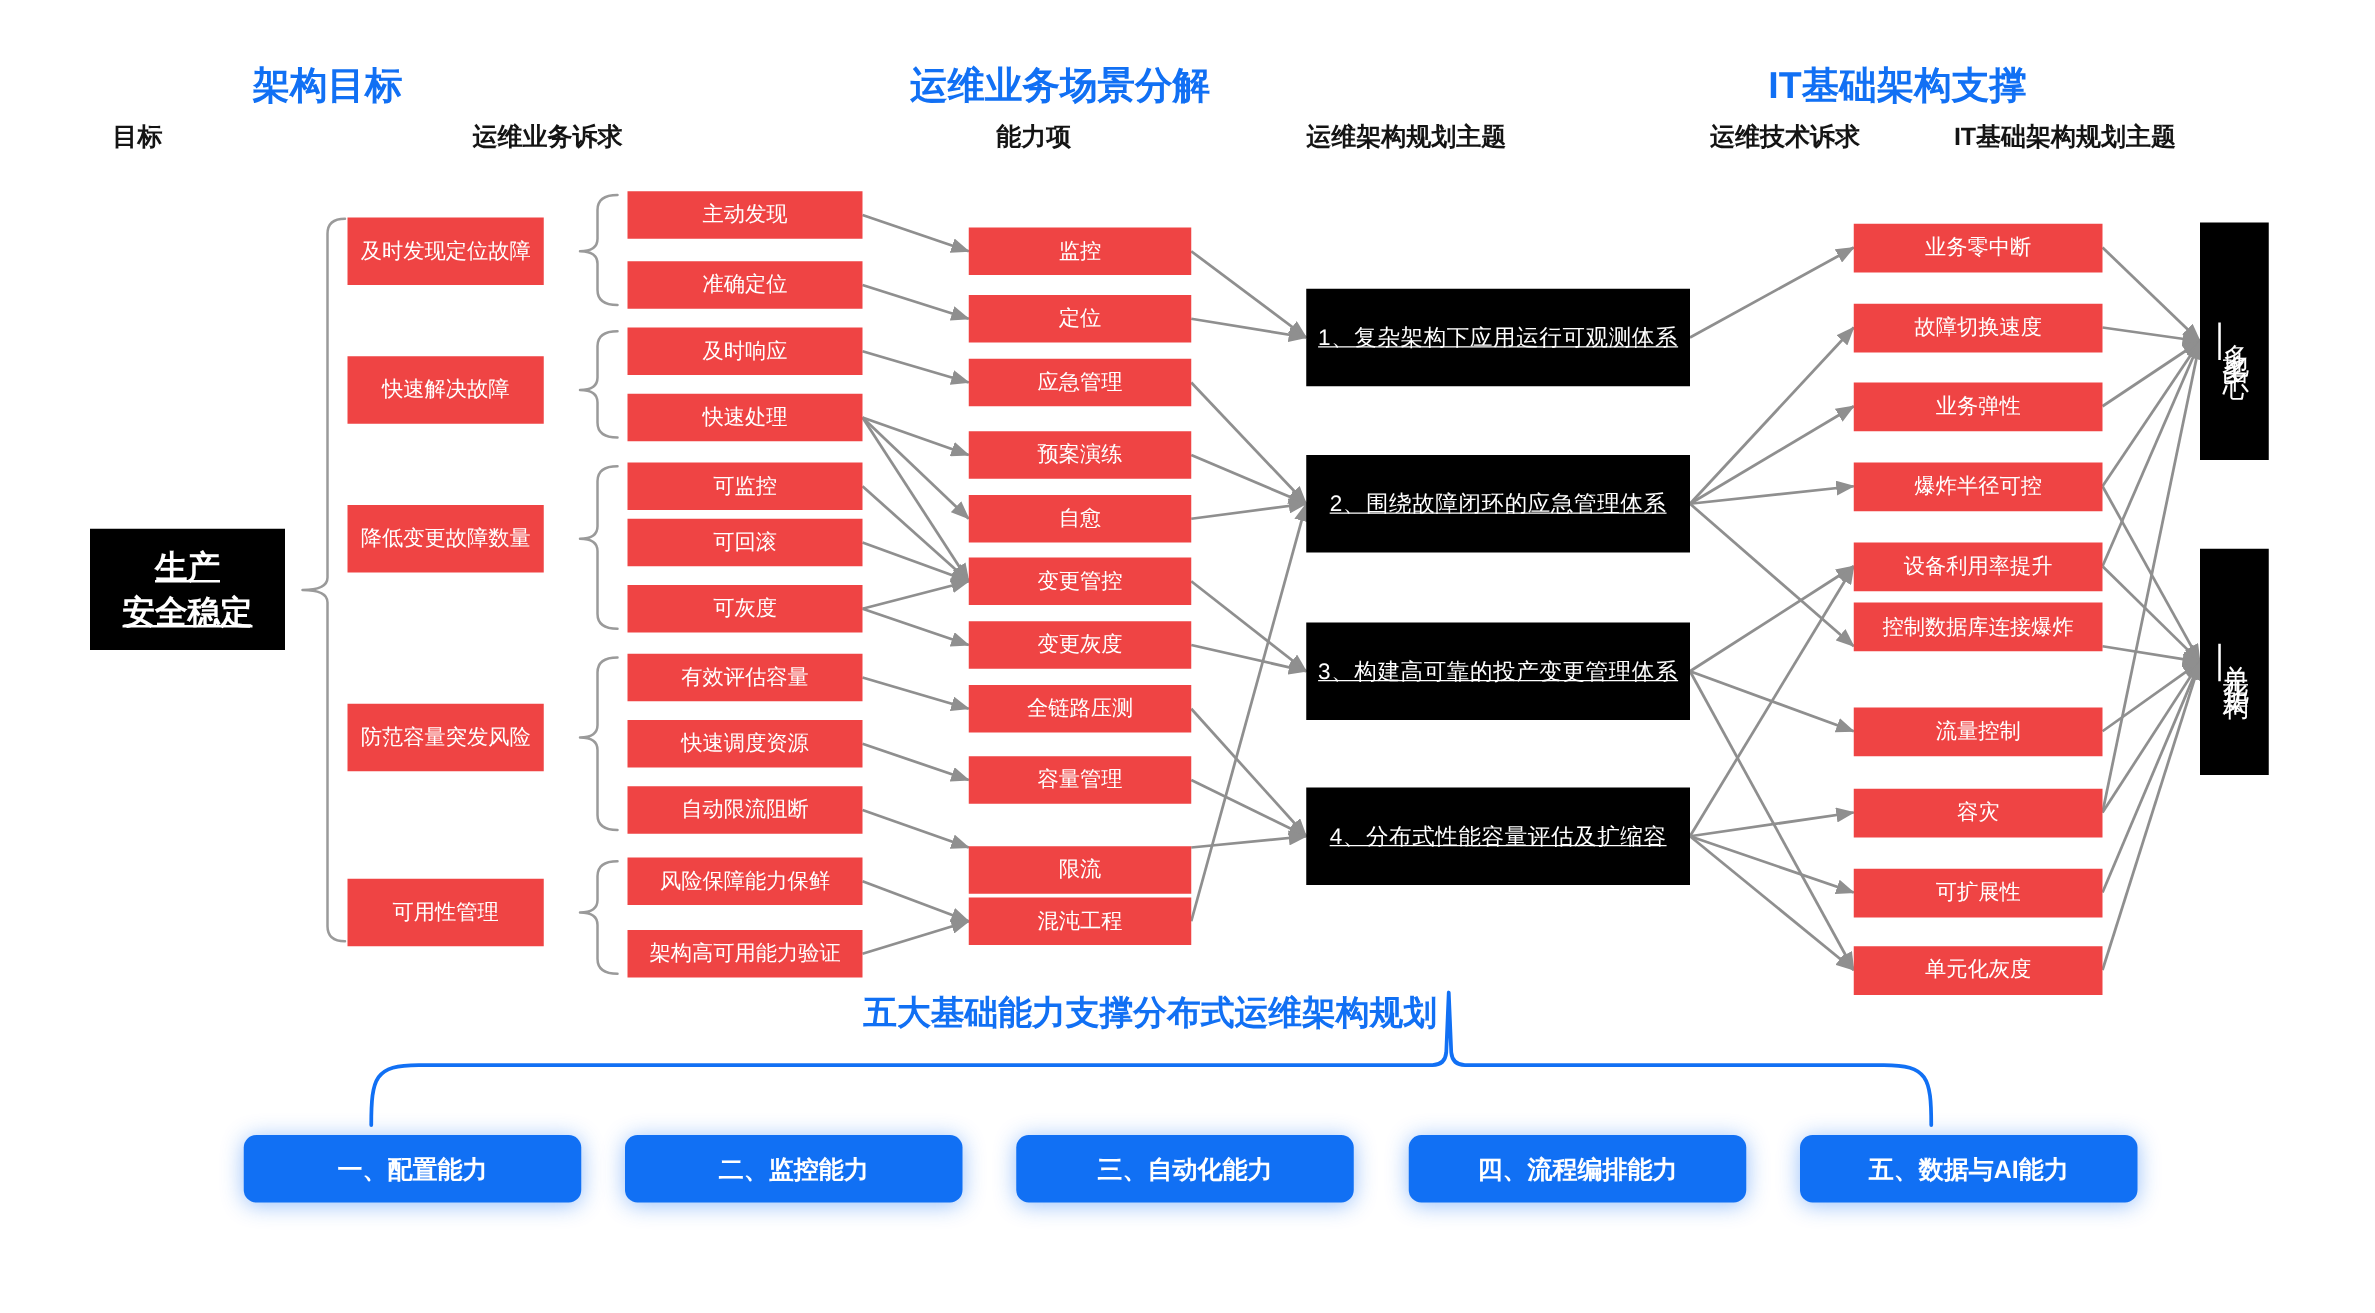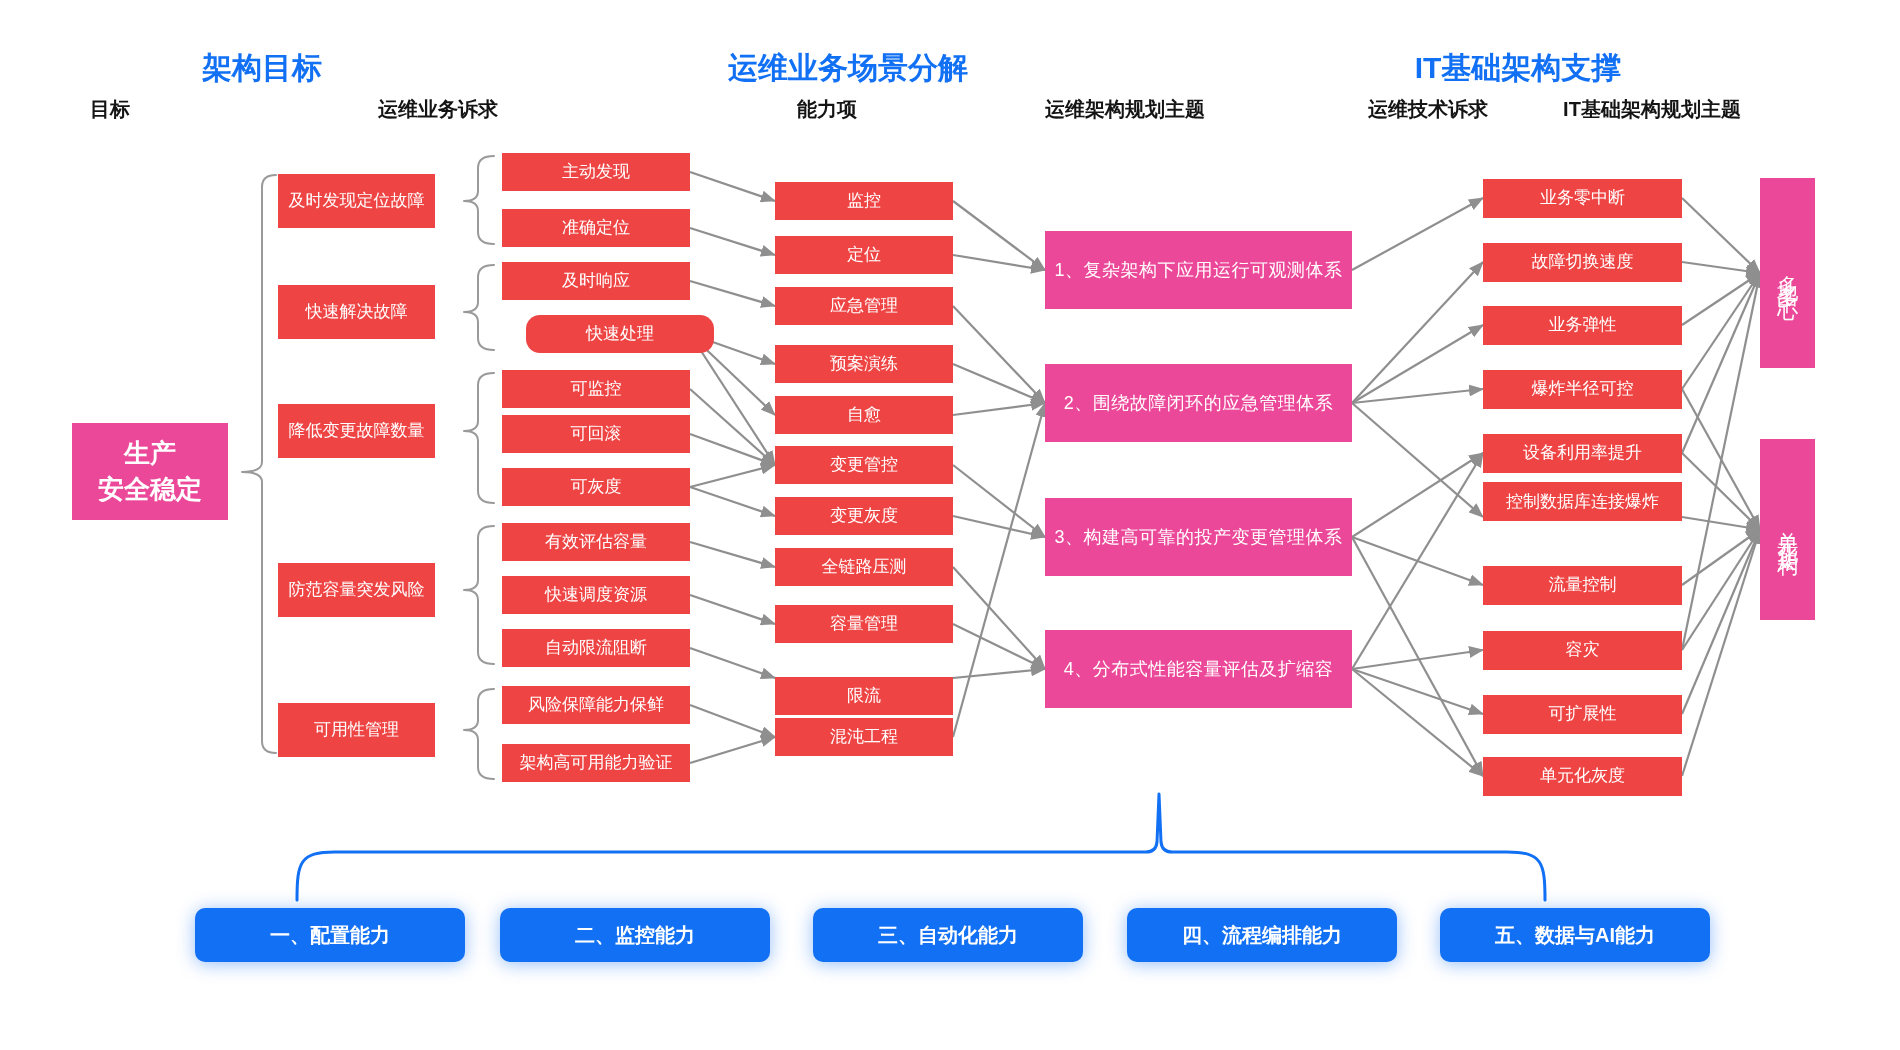--- a/index.html
+++ b/index.html
@@ -6,21 +6,21 @@
   #stage{
     position:relative;width:1900px;height:1050px;background:#ffffff;overflow:hidden;
     font-family:"Liberation Sans","DejaVu Sans",sans-serif;
   }
   #edges{position:absolute;left:0;top:0;z-index:1;}
   .box{
     position:absolute;display:flex;align-items:center;justify-content:center;
     box-sizing:border-box;text-align:center;z-index:2;white-space:nowrap;line-height:1.25;
   }
   .gray{background:#ef4444;color:#ffffff;font-size:17px;}
-  .blue{background:#ec4899;color:#ffffff;}
+  .blue{background:#000000;color:#ffffff;text-decoration:underline;}
   .theme{font-size:18px;letter-spacing:.5px;}
   .vert{writing-mode:vertical-rl;letter-spacing:6px;font-size:21px;}
   .root{font-size:26px;font-weight:bold;line-height:1.35;flex-direction:column;}
   .blue-header{
     position:absolute;transform:translateX(-50%);color:#1170f4;font-weight:bold;
     font-size:30px;white-space:nowrap;z-index:2;
   }
   .col-label{
     position:absolute;transform:translateX(-50%);color:#141414;font-weight:bold;
     font-size:20px;white-space:nowrap;z-index:2;
@@ -128,21 +128,21 @@
 
   <div id="gen">
       <div class="box gray" style="left: 278px; top: 174px; width: 157px; height: 54px;">及时发现定位故障</div>
       <div class="box gray" style="left: 278px; top: 285px; width: 157px; height: 54px;">快速解决故障</div>
       <div class="box gray" style="left: 278px; top: 404px; width: 157px; height: 54px;">降低变更故障数量</div>
       <div class="box gray" style="left: 278px; top: 563px; width: 157px; height: 54px;">防范容量突发风险</div>
       <div class="box gray" style="left: 278px; top: 703px; width: 157px; height: 54px;">可用性管理</div>
       <div class="box gray" style="left: 502px; top: 153px; width: 188px; height: 38px;">主动发现</div>
       <div class="box gray" style="left: 502px; top: 209px; width: 188px; height: 38px;">准确定位</div>
       <div class="box gray" style="left: 502px; top: 262px; width: 188px; height: 38px;">及时响应</div>
-      <div class="box gray" style="left: 526px; top: 315px; width: 188px; height: 38px; border-radius: 14px;">快速处理</div>
+      <div class="box gray" style="left: 502px; top: 315px; width: 188px; height: 38px;">快速处理</div>
       <div class="box gray" style="left: 502px; top: 370px; width: 188px; height: 38px;">可监控</div>
       <div class="box gray" style="left: 502px; top: 415px; width: 188px; height: 38px;">可回滚</div>
       <div class="box gray" style="left: 502px; top: 468px; width: 188px; height: 38px;">可灰度</div>
       <div class="box gray" style="left: 502px; top: 523px; width: 188px; height: 38px;">有效评估容量</div>
       <div class="box gray" style="left: 502px; top: 576px; width: 188px; height: 38px;">快速调度资源</div>
       <div class="box gray" style="left: 502px; top: 629px; width: 188px; height: 38px;">自动限流阻断</div>
       <div class="box gray" style="left: 502px; top: 686px; width: 188px; height: 38px;">风险保障能力保鲜</div>
       <div class="box gray" style="left: 502px; top: 744px; width: 188px; height: 38px;">架构高可用能力验证</div>
       <div class="box gray" style="left: 775px; top: 182px; width: 178px; height: 38px;">监控</div>
       <div class="box gray" style="left: 775px; top: 236px; width: 178px; height: 38px;">定位</div>
@@ -166,20 +166,21 @@
       <div class="box gray" style="left: 1483px; top: 433.5px; width: 199px; height: 39px;">设备利用率提升</div>
       <div class="box gray" style="left: 1483px; top: 482px; width: 199px; height: 39px;">控制数据库连接爆炸</div>
       <div class="box gray" style="left: 1483px; top: 565.5px; width: 199px; height: 39px;">流量控制</div>
       <div class="box gray" style="left: 1483px; top: 630.5px; width: 199px; height: 39px;">容灾</div>
       <div class="box gray" style="left: 1483px; top: 694.5px; width: 199px; height: 39px;">可扩展性</div>
       <div class="box gray" style="left: 1483px; top: 756.5px; width: 199px; height: 39px;">单元化灰度</div>
       <div class="box blue vert" style="left: 1760px; top: 178px; width: 55px; height: 190px;">多地多中心</div>
       <div class="box blue vert" style="left: 1760px; top: 439px; width: 55px; height: 181px;">单元化架构</div>
     </div>
 
+  <div class="bottom-title" style="left:920px;top:810px;">五大基础能力支撑分布式运维架构规划</div>
   <div id="buttons">
       <div class="cap-btn" style="left: 195px; top: 908px; width: 270px; height: 54px;">一、配置能力</div>
       <div class="cap-btn" style="left: 500px; top: 908px; width: 270px; height: 54px;">二、监控能力</div>
       <div class="cap-btn" style="left: 813px; top: 908px; width: 270px; height: 54px;">三、自动化能力</div>
       <div class="cap-btn" style="left: 1127px; top: 908px; width: 270px; height: 54px;">四、流程编排能力</div>
       <div class="cap-btn" style="left: 1440px; top: 908px; width: 270px; height: 54px;">五、数据与AI能力</div>
     </div>
 </div>
 
 </body></html>

